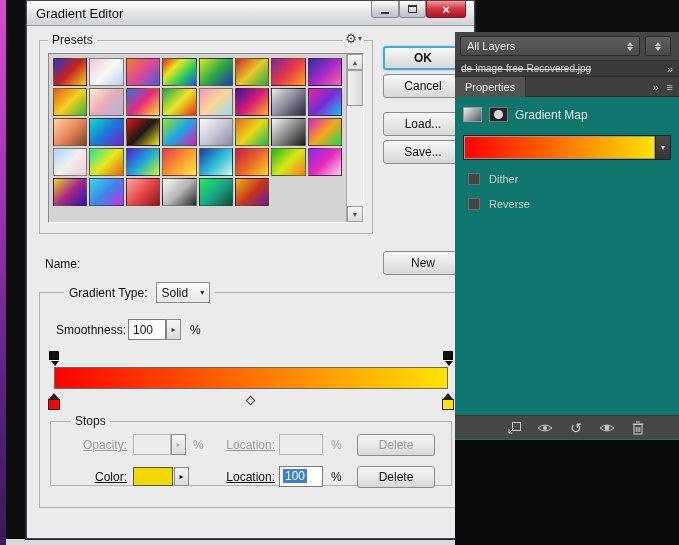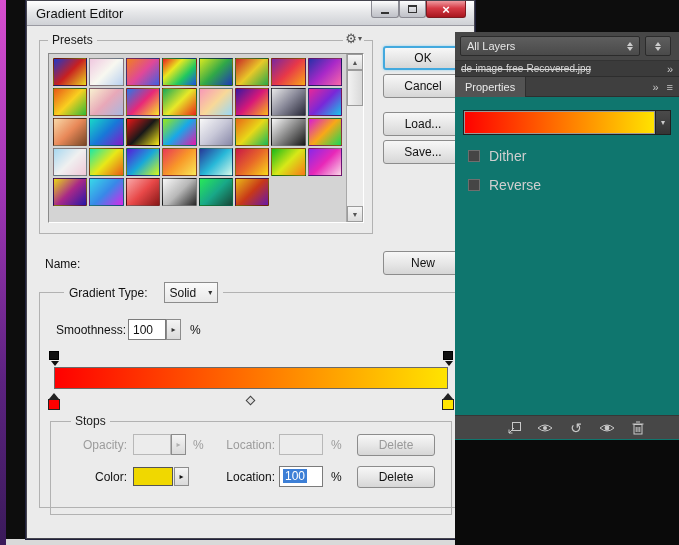--- a/index.html
+++ b/index.html
@@ -49,63 +49,63 @@
   .sbtn { position:absolute; left:0; width:16px; height:16px; background:linear-gradient(#f6f6f6,#dcdcdc);
     border:1px solid #9b9b9b; font-size:7px; color:#555; display:flex; align-items:center; justify-content:center; }
   .sbtn.up { top:0; } .sbtn.down { bottom:0; }
   .sthumb { position:absolute; left:0; top:16px; width:16px; height:36px;
     background:linear-gradient(90deg,#f2f2f2,#d9d9d9); border:1px solid #9b9b9b; }
 
   
   .btn { position:absolute; width:80px; height:24px; border:1px solid #8c8c8c; border-radius:3px;
     background:linear-gradient(#f7f7f7,#e6e6e6 55%,#d6d6d6); font-size:12px; color:#111;
     display:flex; align-items:center; justify-content:center; }
-  .btn.default { border:2px solid #43a9de; box-shadow:0 0 3px #8fd0ef; }
+  .btn.default { border:2px solid #43a9de; box-shadow:0 0 3px #8fd0ef;font-weight:bold; }
   .btn.small { width:78px; height:22px; }
   .btn .dim { color:#9a9a9a; }
 
   .label { position:absolute; font-size:12px; color:#111; }
   .label.dim { color:#9c9c9c; }
   .tinput { position:absolute; background:#fff; border:1px solid #7b7b7b; font-size:12px;
     color:#111; padding:3px 4px; height:22px; }
   .tinput.disabled { background:#ececec; border-color:#b8b8b8; }
   .spin { position:absolute; width:15px; height:20px; border:1px solid #8c8c8c;
     background:linear-gradient(#f4f4f4,#dadada); display:flex; align-items:center;
     justify-content:center; font-size:8px; color:#333; }
   .spin.dim { color:#b0b0b0; }
 
   .select { display:flex; align-items:center; gap:12px; height:21px; padding:0 5px;
     border:1px solid #8c8c8c; background:linear-gradient(#fafafa,#e8e8e8); font-size:12px; color:#111; }
   .select .arr { font-size:8px; color:#333; }
 
   
   .gradsec-box { left:12px; top:266px; width:424px; height:216px; }
   .type-legend { position:absolute; top:-11px; left:24px; background:#ebebeb; padding:0 5px;
-    display:flex; align-items:center; gap:16px; }
+    display:flex; align-items:center; gap:8px; }
   .type-legend .lbl { font-size:12px; color:#111; }
 
   .grad-assembly { position:absolute; left:0; right:0; top:56px; height:64px; }
   .op-stop { position:absolute; top:2px; width:10px; height:9px; background:#111;
     border:1px solid #000; }
   .op-stop::after { content:""; position:absolute; left:1px; top:9px; width:0; height:0;
     border-left:4px solid transparent; border-right:4px solid transparent; border-top:5px solid #111; }
   .grad-bar { position:absolute; left:14px; right:14px; top:18px; height:22px;
     border:1px solid #6a6a6a; }
   .color-stop { position:absolute; top:44px; width:12px; height:17px; }
   .color-stop .tip { position:absolute; left:1px; top:0; width:0; height:0;
     border-left:5px solid transparent; border-right:5px solid transparent; border-bottom:6px solid #222; }
   .color-stop .stop-body { position:absolute; left:0; top:6px; width:12px; height:11px;
     border:1px solid #222; }
   .midpoint { position:absolute; top:48px; width:7px; height:7px; background:#e0e0e0;
     border:1px solid #444; transform:rotate(45deg); }
 
-  .stops-box { left:10px; top:128px; width:402px; height:94px;padding-left:6px; }
+  .stops-box { left:10px; top:128px; width:402px; height:65px;padding-left:6px; }
   .srow { position:absolute; left:0; right:0; height:22px; }
   .srow.r1 { top:12px; } .srow.r2 { top:44px; }
-  .rlabel { position:absolute; font-size:12px; text-align:right; width:56px; top:4px; }
+  .rlabel { position:absolute; font-size:12px; text-align:right; width:56px; top:4px;text-decoration:underline; }
   .color-swatch { position:absolute; left:82px; top:1px; width:40px; height:19px; border:1px solid #555; }
   .swatch-arrow { position:absolute; left:123px; top:1px; width:15px; height:19px;
     border:1px solid #8c8c8c; background:linear-gradient(#f4f4f4,#dadada); display:flex;
     align-items:center; justify-content:center; font-size:8px; color:#111; }
   .loc-input { position:absolute; left:228px; top:0; width:44px; height:21px; background:#fff;
     border:1px solid #7b7b7b; font-size:12px; padding:2px 3px; }
   .loc-input .sel { background:#3d7fd6; color:#fff; padding:0 2px; }
 
   
   .panel { position:absolute; left:455px; top:0; width:224px; height:545px; background:#0f766e;margin-top:32px; }
@@ -144,21 +144,21 @@
     border-radius:50%; background:#d8d8d8; }
   .adj-title { color:#e6e6e6; font-size:12px; }
 
   .panel-grad-row { margin:13px 8px 0; display:flex; height:25px; }
   .panel-grad { flex:1; border:1px solid #202020; box-shadow:inset 0 0 0 1px #9a9a9a; }
   .panel-grad-btn { width:15px; background:linear-gradient(#4a4a4a,#353535); border:1px solid #202020;
     border-left:none; color:#ccc; font-size:8px; display:flex; align-items:center; justify-content:center; }
 
   .chk-row { display:flex; align-items:center; gap:9px; margin:13px 0 0 13px; }
   .chk { width:12px; height:12px; background:#454545; border:1px solid #6e6e6e; }
-  .chk-label { color:#cfcfcf; font-size:14px; }
+  .chk-label { color:#cfcfcf; font-size:11px; }
 
   .props-footer { position:absolute; left:0; top:383px; width:224px; height:24px; background:#474747;
     border-top:1px solid #373737; display:flex; align-items:center; gap:13px; padding-left:50px; }
   .ficon { display:flex; align-items:center; justify-content:center; width:18px; height:16px;
     color:#c9c9c9; font-size:14px; }
 
   .canvas-black { position:absolute; left:0; top:408px; width:224px; height:130px; background:#0a0a0a; }
   .panel-bottom { position:absolute; left:0; top:538px; width:224px; height:7px; background:#1c2a68; }
 </style>
 </head>
@@ -359,20 +359,25 @@
       <div class="props-tab">
           <span>Properties</span>
         </div>
       <div class="hdr-icons">
         <span>»</span>
         <span>≡</span>
       </div>
     </div>
 
     <div class="props-content">
+      <div class="adj-row">
+        <span class="adj-icon1"></span>
+        <span class="adj-icon2"></span>
+        <span class="adj-title">Gradient Map</span>
+      </div>
 
       <div class="panel-grad-row">
         <div class="panel-grad" style="background: linear-gradient(to right, rgb(255, 0, 0), rgb(255, 228, 0));"></div>
         <div class="panel-grad-btn">
             <span>▾</span>
           </div>
       </div>
 
       <div class="chk-row">
         <span class="chk"></span>

